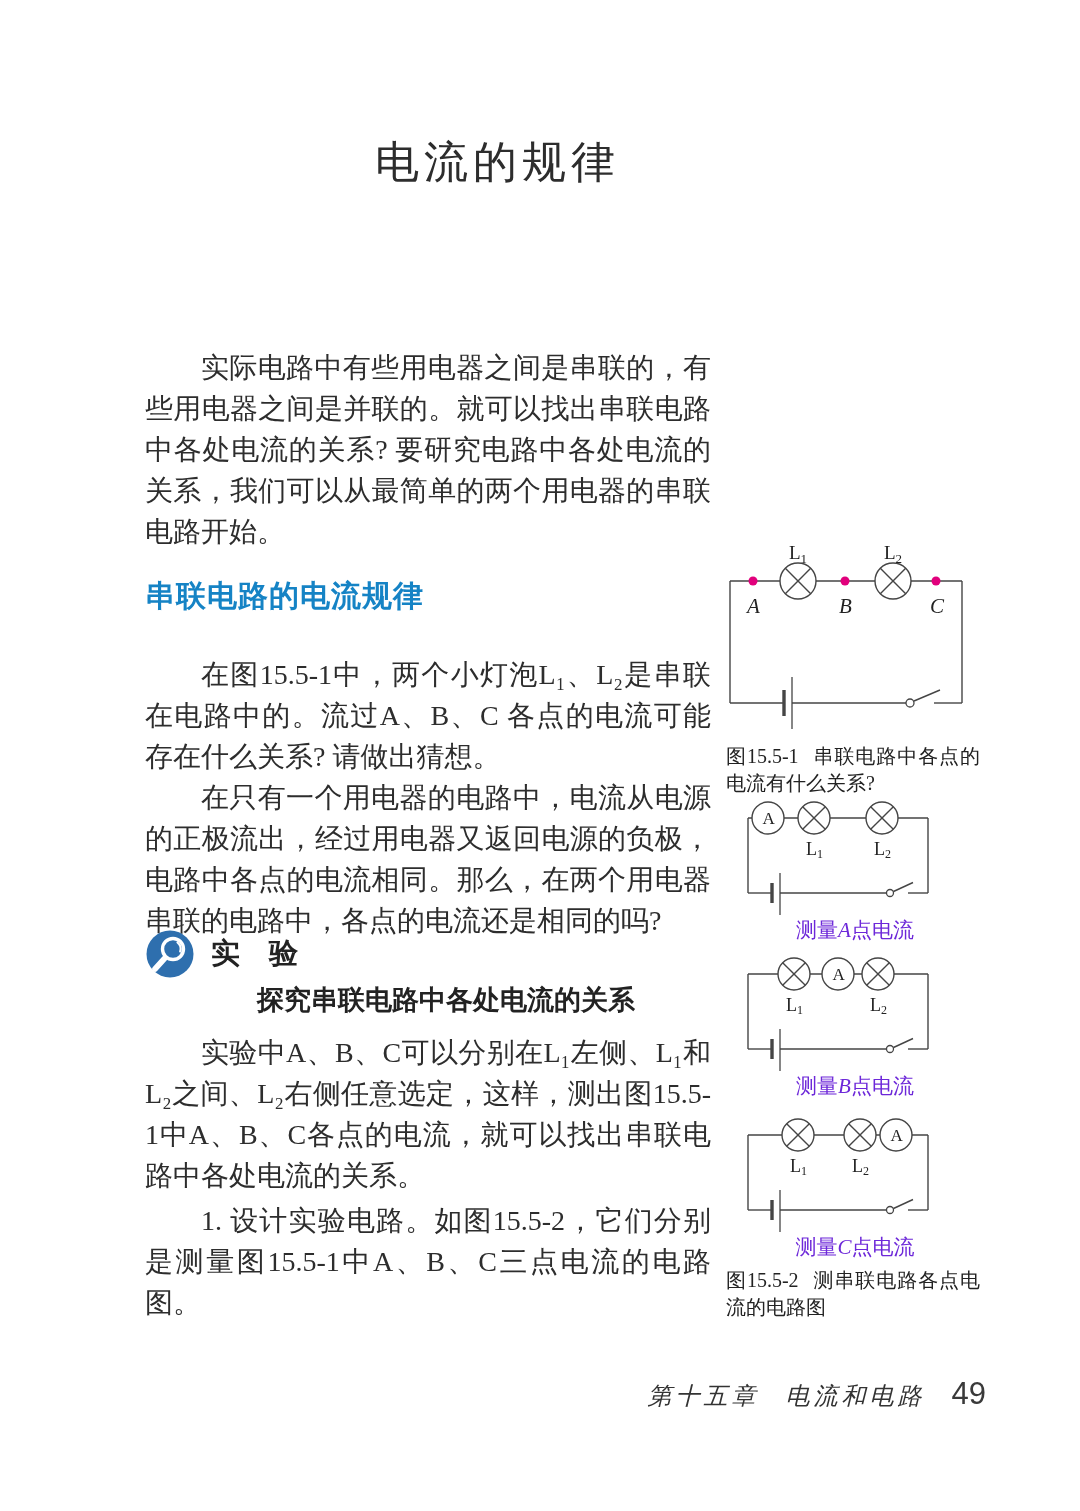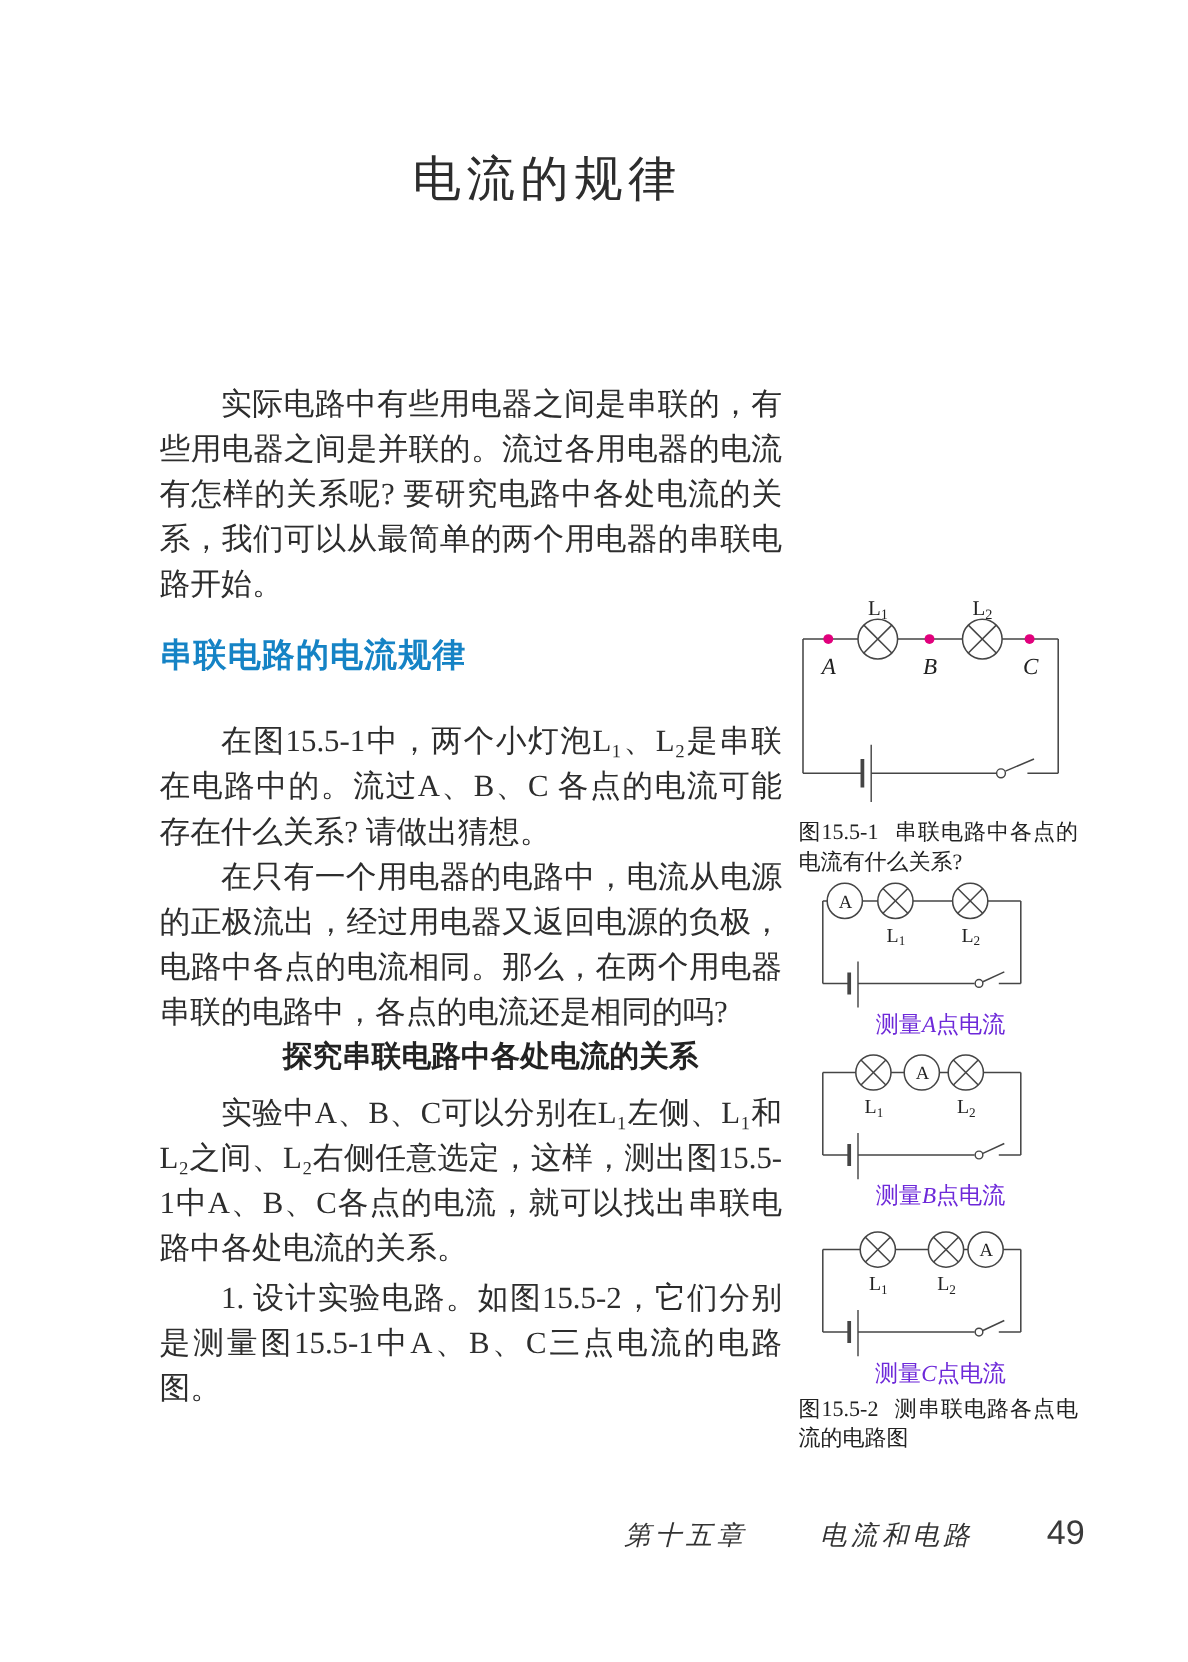--- a/index.html
+++ b/index.html
@@ -66,48 +66,57 @@
   .small-fig{margin-left:16px;display:block;}
   .small-caption{width:226px;margin-left:16px;text-align:center;font-size:21px;line-height:27px;color:#6d28d9;}
   .small-caption .pt{font-style:italic;}
   .gap-a{margin-top:0px;}
   .gap-b{margin-top:9px;}
   .gap-c{margin-top:14px;}
 
   
   .page-footer{
     position:absolute;top:1366px;right:94px;
-    display:flex;align-items:baseline;white-space:nowrap;gap:40px;
+    display:flex;align-items:baseline;white-space:nowrap;
   }
   .footer-chapter,.footer-book{
     font-style:italic;font-size:24px;color:#333;letter-spacing:4px;
   }
   .footer-book{margin-left:26px;}
   .footer-page{
     margin-left:26px;font-family:"Liberation Sans","DejaVu Sans",sans-serif;
     font-size:31px;color:#3a3a3a;font-style:normal;margin-top:10px;
   }
 </style>
 </head>
 <body>
 
 <div class="page">
 
   <header class="title-block">
     <div class="title-line2">电流的规律</div>
   </header>
 
   <main class="text-col">
-    <p class="para">实际电路中有些用电器之间是串联的，有些用电器之间是并联的。流过各用电器的电流有怎样的关系呢? 要研究电路中各处电流的关系，我们可以从最简单的两个用电器的串联电路开始。</p>
+    <p class="para">实际电路中有些用电器之间是串联的，有些用电器之间是并联的。就可以找出串联电路中各处电流的关系? 要研究电路中各处电流的关系，我们可以从最简单的两个用电器的串联电路开始。</p>
 
     <h2 class="blue-heading">串联电路的电流规律</h2>
 
     <p class="para">在图15.5-1中，两个小灯泡L₁、L₂是串联在电路中的。流过A、B、C 各点的电流可能存在什么关系? 请做出猜想。</p>
     <p class="para">在只有一个用电器的电路中，电流从电源的正极流出，经过用电器又返回电源的负极，电路中各点的电流相同。那么，在两个用电器串联的电路中，各点的电流还是相同的吗?</p>
 
+    <div class="experiment-header">
+      <svg class="exp-icon" width="50" height="50" viewBox="0 0 50 50">
+        <circle cx="25" cy="25" r="23.5" fill="#2e6fae"></circle>
+        <circle cx="28" cy="20" r="10.5" fill="#2e6fae" stroke="#ffffff" stroke-width="3.4"></circle>
+        <path d="M 32.5 13.5 A 8.2 8.2 0 0 1 35.2 22.5" fill="none" stroke="#ffffff" stroke-width="2.2" stroke-linecap="round"></path>
+        <line x1="19.5" y1="29.5" x2="10" y2="40" stroke="#ffffff" stroke-width="5.6" stroke-linecap="round"></line>
+      </svg>
+      <span class="exp-label">实　验</span>
+    </div>
     <div class="exp-subtitle">探究串联电路中各处电流的关系</div>
 
     <p class="para p-after-subtitle">实验中A、B、C可以分别在L₁左侧、L₁和L₂之间、L₂右侧任意选定，这样，测出图15.5-1中A、B、C各点的电流，就可以找出串联电路中各处电流的关系。</p>
     <p class="para p-last">1. 设计实验电路。如图15.5-2，它们分别是测量图15.5-1中A、B、C三点电流的电路图。</p>
   </main>
 
   <aside class="figure-col">
 
     
     <svg class="circuit" width="240" height="190" viewBox="0 0 240 190">

